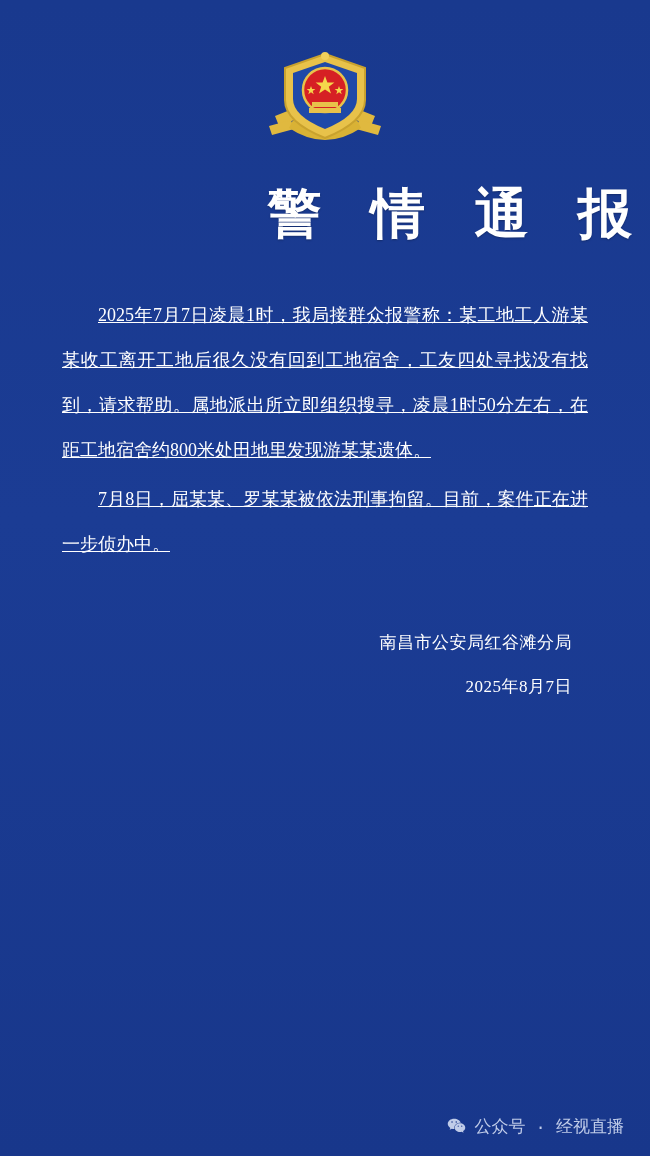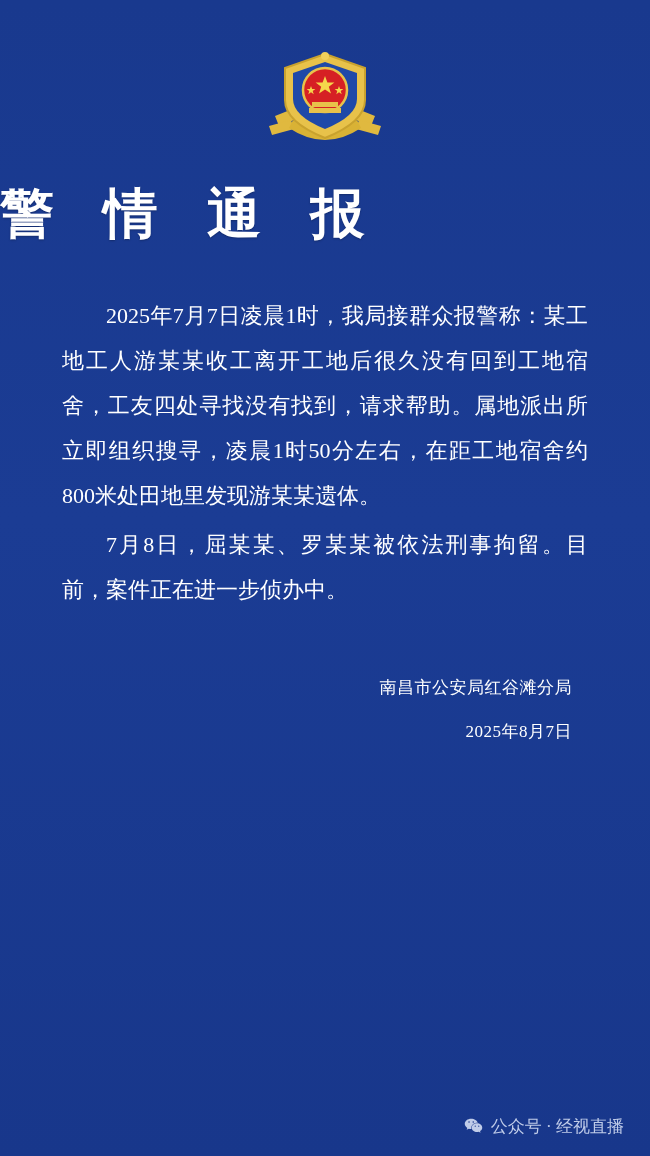--- a/index.html
+++ b/index.html
@@ -28,39 +28,40 @@
     padding-top: 46px;
   }
   .emblem {
     width: 120px;
     height: 108px;
     position: relative;
   }
 
   
   .title {
-    text-align: left;
+    text-align: right;
     color: #ffffff;
     font-size: 54px;
     letter-spacing: 18px;
     font-weight: bold;
     margin-top: 24px;
     padding-left: 0;
     text-shadow: 0 1px 2px rgba(0,0,0,0.25);
     font-family: "Liberation Serif", "DejaVu Serif", serif;
   }
 
   
   .body-text {
     margin: 42px 62px 0 62px;
     color: #ffffff;
-    font-size: 22px;
+    font-size: 18px;
     line-height: 45px;
     text-align: justify;
     text-justify: inter-ideograph;
+    text-decoration: underline;
   }
   .body-text p {
     margin: 0 0 4px 0;
     text-indent: 2em;
   }
 
   
   .signature {
     margin: 54px 78px 0 0;
     color: #ffffff;
@@ -77,21 +78,21 @@
     position: absolute;
     left: 0;
     right: 0;
     bottom: 18px;
     display: flex;
     justify-content: flex-end;
     align-items: center;
     padding-right: 26px;
     color: #c9d4ee;
     font-size: 17px;
-    font-family: Liberation Serif, serif;
+    font-family: Liberation Mono, monospace;
     opacity: 0.95;
   }
   .wechat-icon {
     width: 21px;
     height: 21px;
     margin-right: 7px;
     display: inline-block;
   }
 </style>
 </head>

